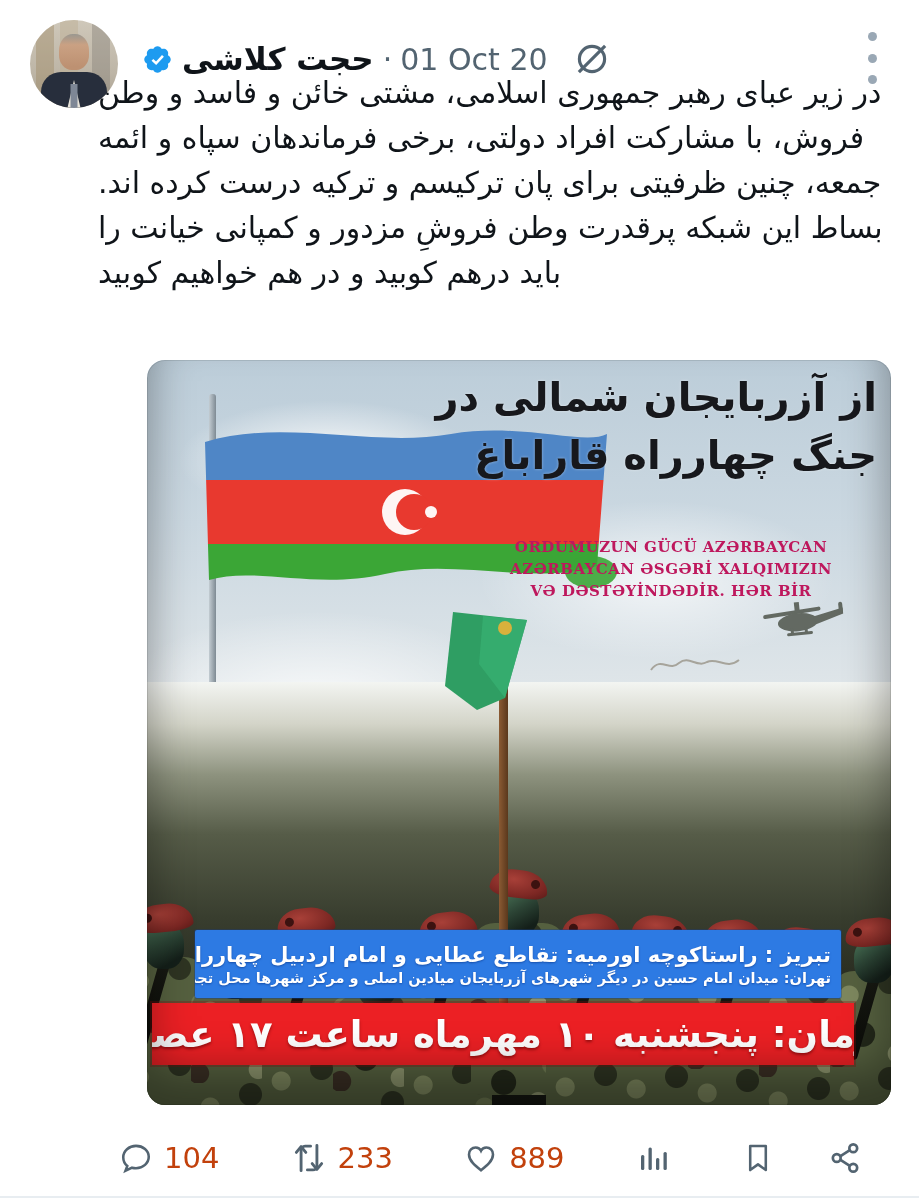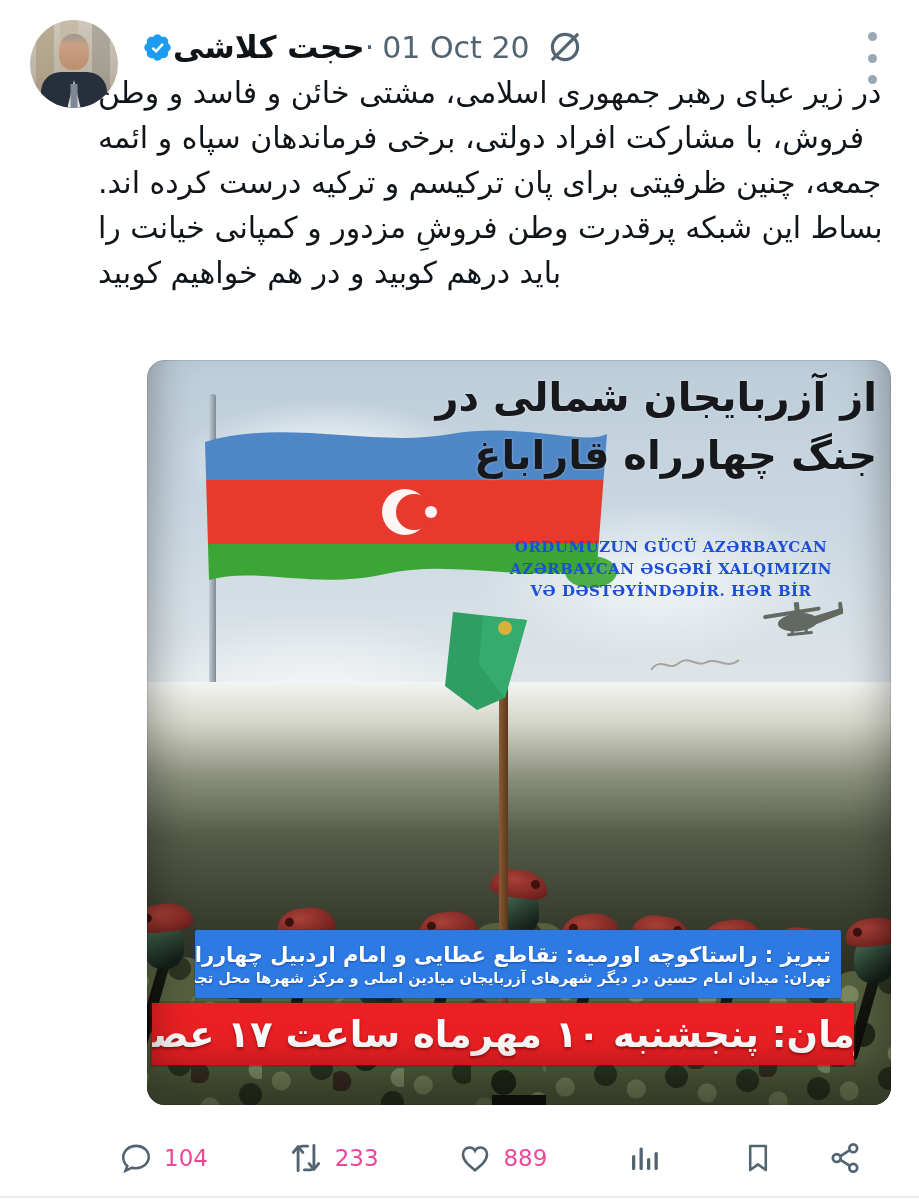--- a/index.html
+++ b/index.html
@@ -15,21 +15,21 @@
   .avatar .bg-col.c1 { left:6px; } .avatar .bg-col.c2 { left:30px; background:rgba(190,175,150,.5); }
   .avatar .bg-col.c3 { right:8px; background:rgba(130,125,118,.4); }
   .av-head { position:absolute; top:14px; left:50%; transform:translateX(-50%); width:30px; height:36px;
              background:linear-gradient(180deg,#9a9890 0%,#caa183 30%,#bd9172 90%); border-radius:46% 46% 42% 42%; }
   .av-body { position:absolute; bottom:-8px; left:50%; transform:translateX(-50%); width:66px; height:44px;
              background:#272e3c; border-radius:20px 20px 0 0; }
   .av-shirt { position:absolute; bottom:-2px; left:50%; transform:translateX(-50%); width:14px; height:30px;
               background:#e8e4da; clip-path:polygon(50% 0,100% 100%,0 100%); }
   .av-tie { position:absolute; bottom:-2px; left:50%; transform:translateX(-50%); width:7px; height:26px; background:#7e8796; }
 
-  .header-row { position:absolute; left:142px; top:24px; height:46px; display:flex; align-items:center; }
+  .header-row { position:absolute; left:142px; top:36px; height:46px; display:flex; align-items:center; gap:9px; }
   .badge { width:31px; height:31px; flex:0 0 auto; }
   .display-name { font-size:31px; font-weight:bold; color:#0f1419; direction:rtl; cursor:pointer; }
   .handle-group { display:flex; align-items:center; gap:8px; color:#536471; font-size:30px; }
   .grok-icon { margin-left:14px; cursor:pointer; }
   .more-btn { position:absolute; right:34px; top:30px; width:26px; height:56px; display:flex; flex-direction:column;
               align-items:center; justify-content:space-between; cursor:pointer; padding:2px 0; }
   .more-btn i { width:9px; height:9px; border-radius:50%; background:#9aa8b5; }
 
   
   .body-text { position:absolute; left:98px; right:32px; top:70px; direction:rtl; text-align:left;
@@ -45,21 +45,21 @@
   .cloud.c2 { left:330px; top:140px; width:360px; height:160px; opacity:.8; }
   .cloud.c3 { left:-40px; top:250px; width:420px; height:200px; opacity:.9; }
 
   .poster-headline { position:absolute; right:14px; top:8px; direction:rtl; text-align:right; z-index:4;
                      font-weight:bold; font-size:40px; line-height:58px; color:#17181c;
                      text-shadow:0 0 3px rgba(255,255,255,.45); }
   .poster-headline span { display:block; }
 
   .poster-quote { position:absolute; right:10px; top:176px; width:420px; text-align:center; z-index:4;
                   font-family:"DejaVu Serif","Liberation Serif",serif; font-weight:bold;
-                  font-size:15px; line-height:22px; letter-spacing:.5px; color:#1d4ed8; }
+                  font-size:15px; line-height:22px; letter-spacing:.5px; color:#be185d; }
   .poster-quote span { display:block; }
 
   .signature { position:absolute; right:148px; top:292px; z-index:4; opacity:.75; }
 
   .helicopter { position:absolute; left:598px; top:224px; z-index:3; opacity:.85; }
 
   .flag-pole { position:absolute; left:62px; top:34px; width:7px; height:334px; z-index:2;
                background:linear-gradient(90deg,#c3ccd2,#7e8a93); border-radius:3px; }
   .az-flag { position:absolute; left:46px; top:54px; z-index:2; }
 
@@ -116,21 +116,21 @@
                  display:flex; align-items:center; justify-content:center; white-space:nowrap;
                  text-shadow:0 2px 3px rgba(90,0,0,.55); box-shadow:0 0 0 2px rgba(140,10,10,.3); }
 
   .card-vignette { position:absolute; inset:0; z-index:7; pointer-events:none; border-radius:18px;
                    box-shadow:inset 0 -34px 46px rgba(0,0,0,.4), inset 0 0 0 1px rgba(0,0,0,.1); }
 
   
   .action-bar { position:absolute; left:118px; right:56px; top:1126px; height:64px;
                 display:flex; align-items:center; justify-content:space-between; color:#536471; }
   .action { display:flex; align-items:center; gap:10px; cursor:pointer; }
-  .action .count { font-size:23px; color:#ec4899; }
+  .action .count { font-size:29px; color:#c2410c; }
   .right-actions { display:flex; align-items:center; gap:52px; }
   .divider { position:absolute; left:0; right:0; top:1196px; height:2px; background:#e8edf1; }
 
   svg { display:block; }
 </style>
 </head>
 <body>
 
 <div class="tweet">
 

